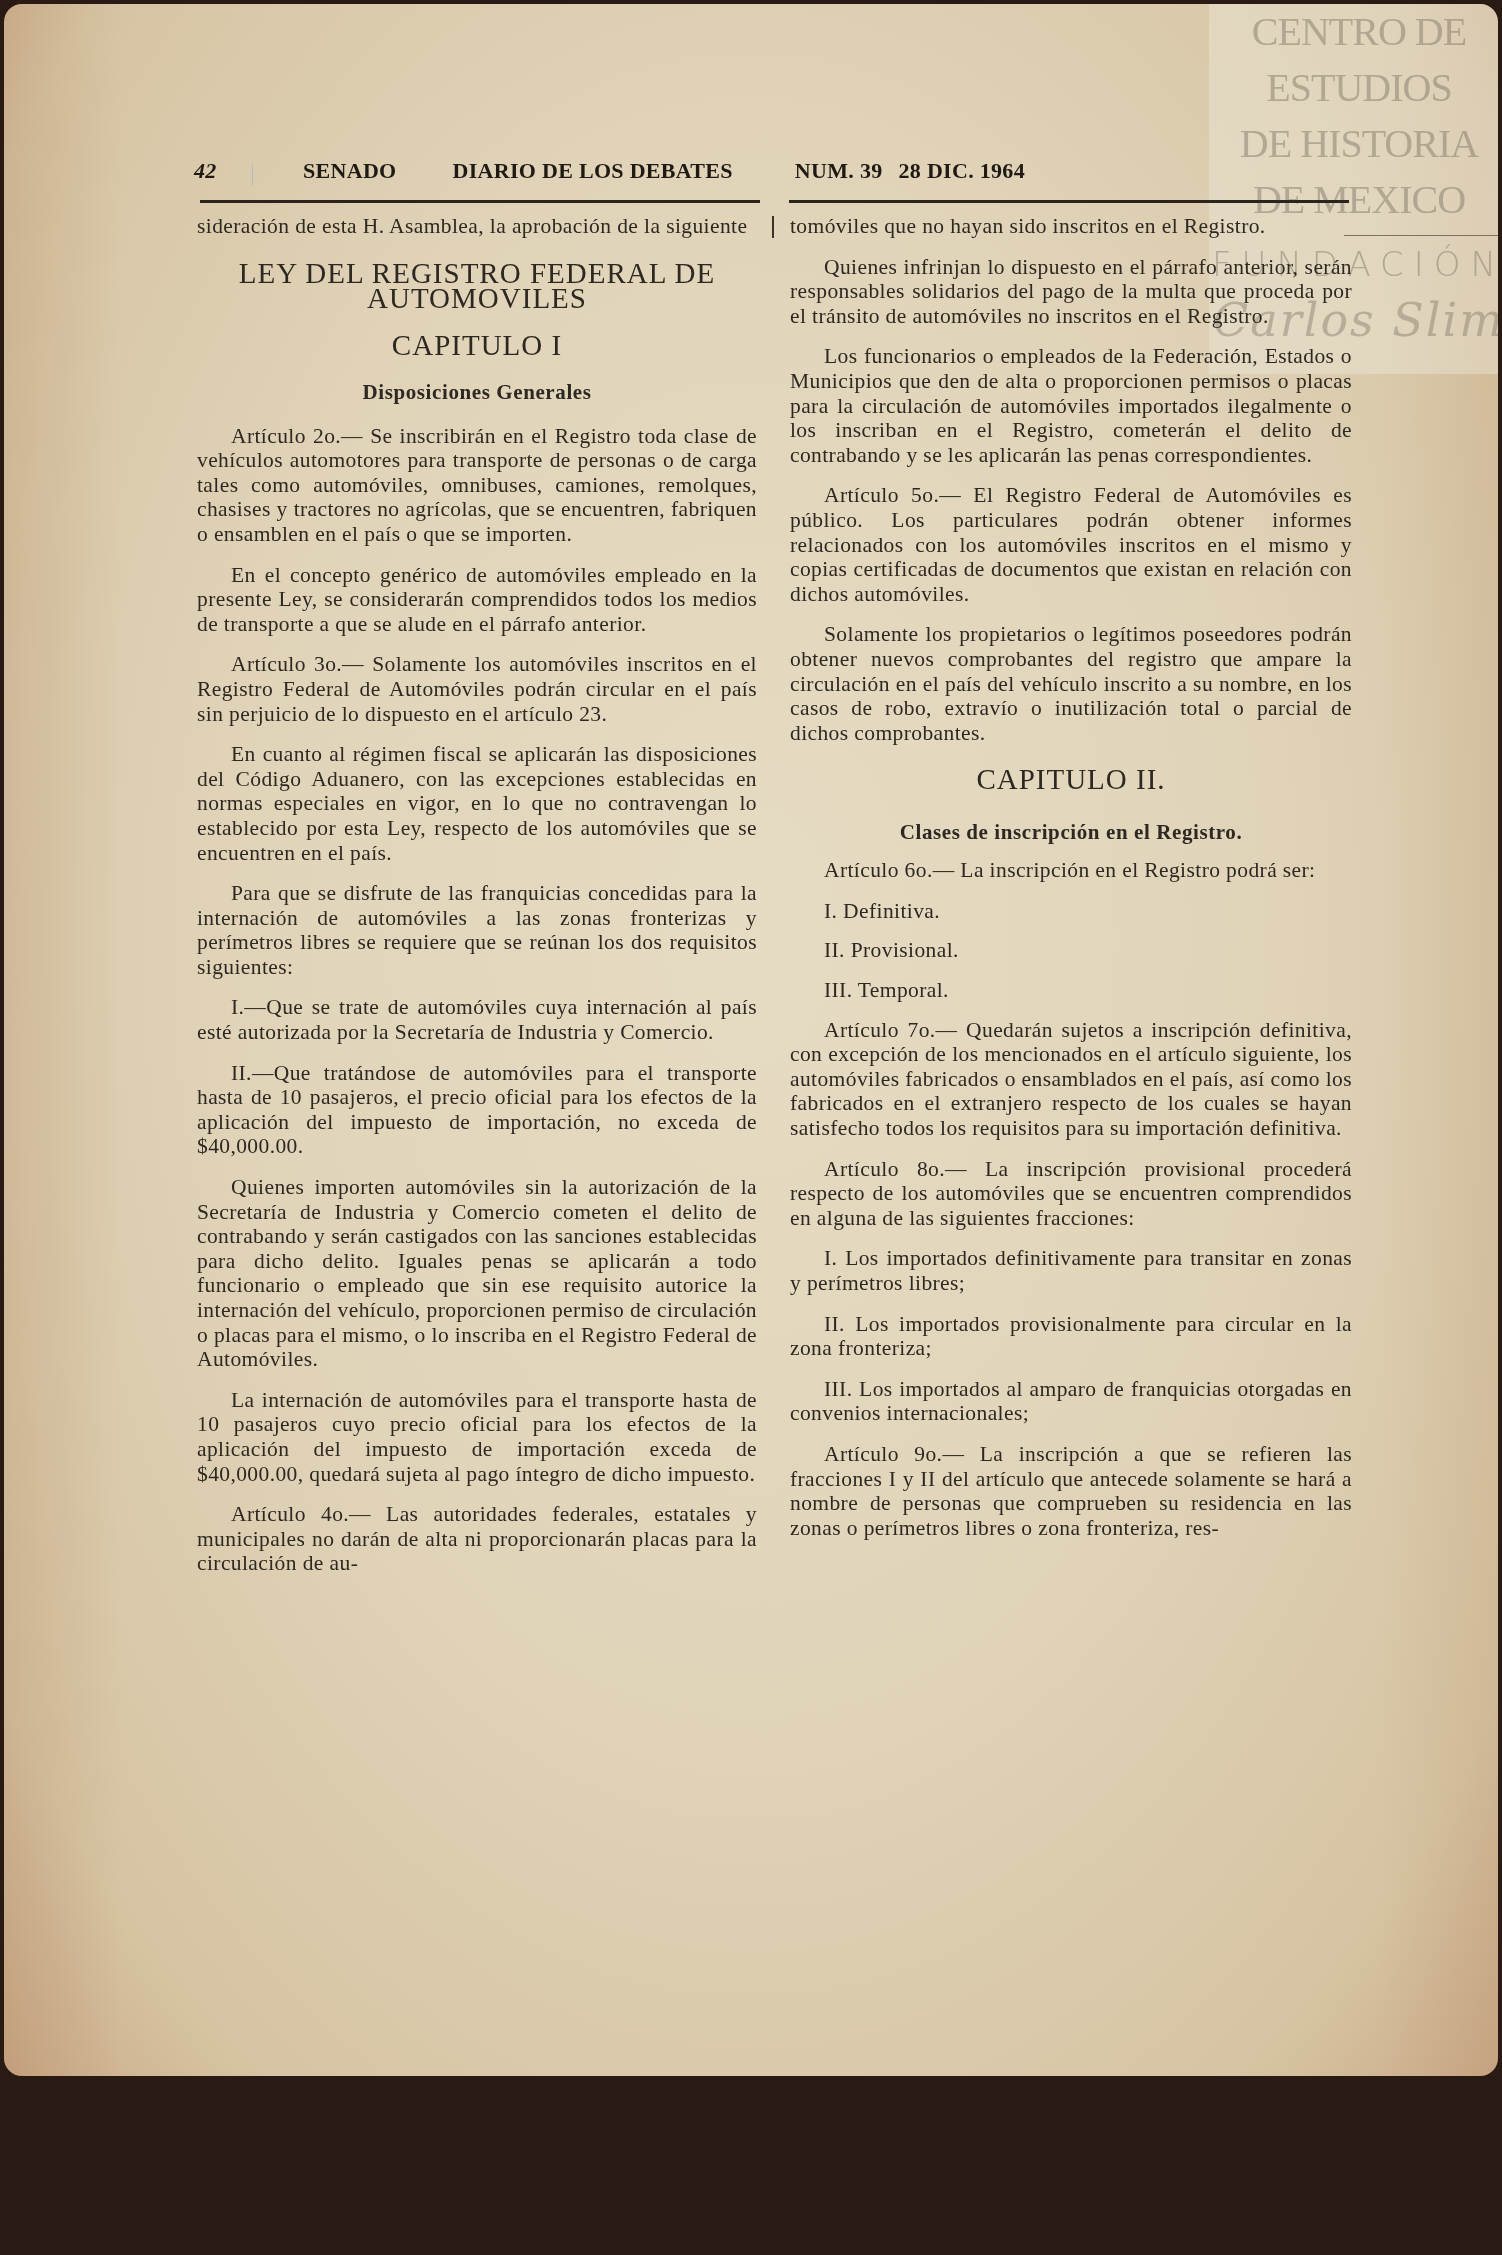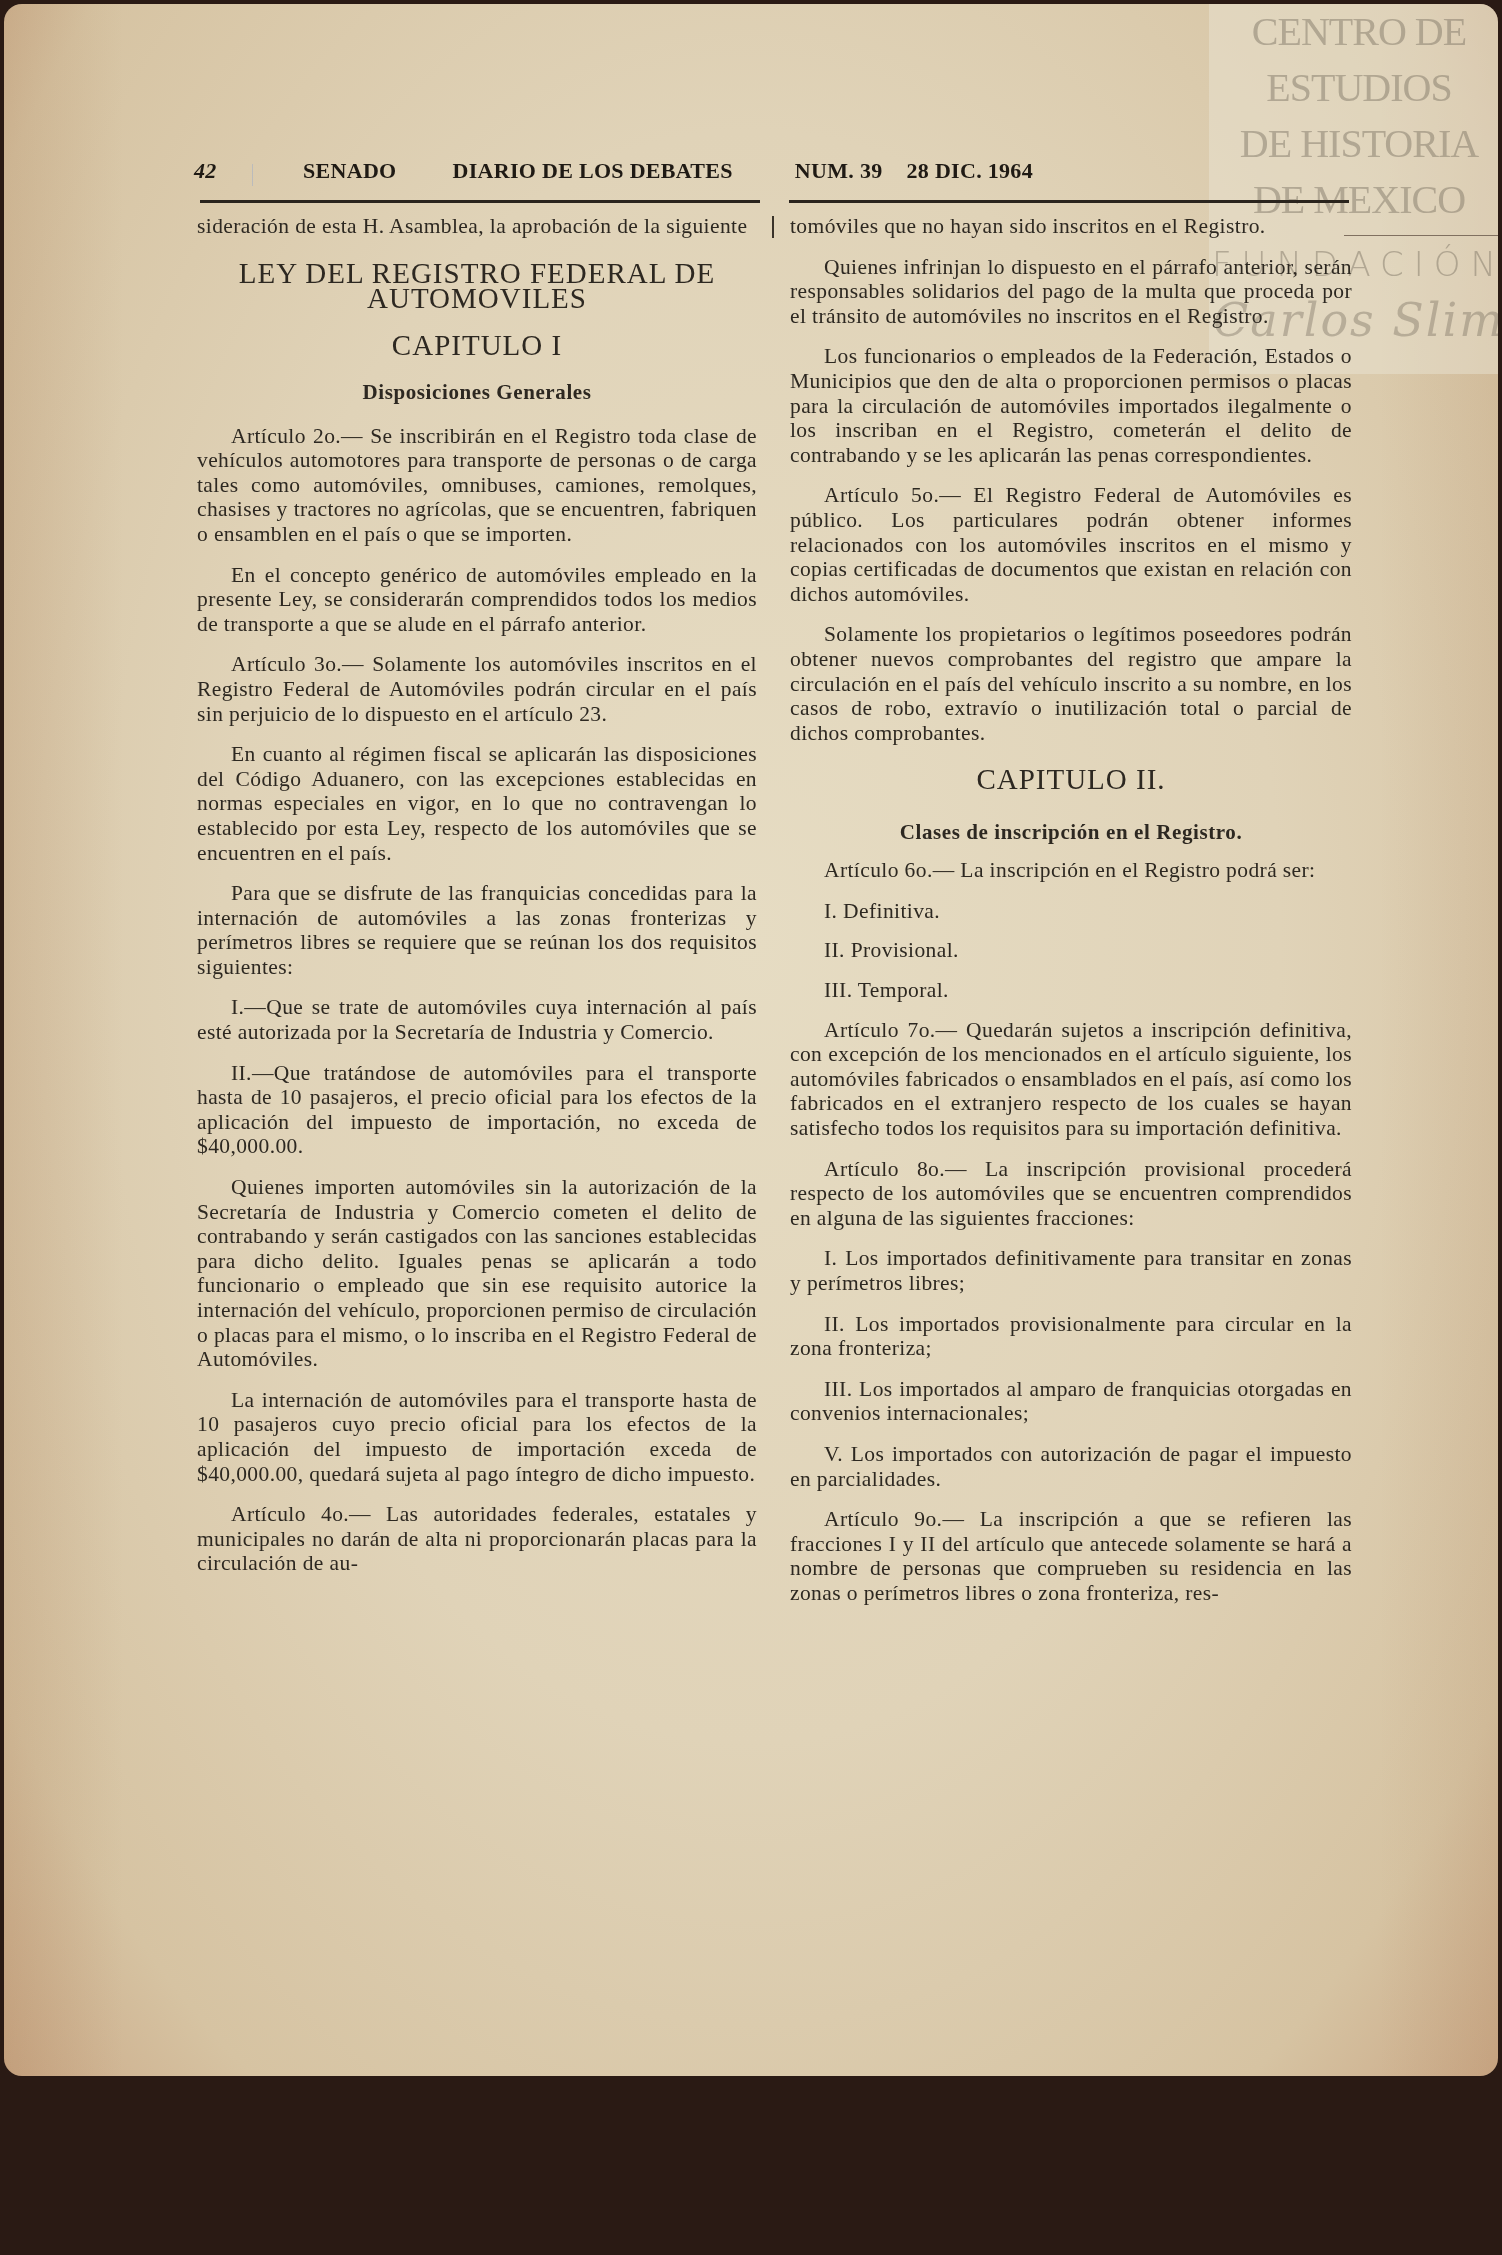--- a/index.html
+++ b/index.html
@@ -40,21 +40,21 @@
   .header {
     position: absolute; left: 190px; top: 154px; width: 1060px; height: 34px;
     display: flex; align-items: baseline;
     font-family: "Liberation Serif", serif; font-weight: bold; font-size: 22px;
     letter-spacing: 0.3px; color: #1f1a14;
   }
   .header .h-page { width: 40px; font-style: italic; }
   .header .h-sep { width: 1px; height: 22px; background: #bbb; margin: 0 50px 0 18px; align-self: center; }
   .header .h-senado { margin-right: 56px; }
   .header .h-title { margin-right: 62px; }
-  .header .h-num { margin-right: 24px; font-family: Liberation Serif, serif; }
+  .header .h-num { margin-right: 16px; font-family: Liberation Serif, serif; }
   .rule {
     position: absolute; top: 196px; height: 3px; background: #2a241d;
   }
   .rule.left { left: 196px; width: 560px; }
   .rule.right { left: 785px; width: 560px; }
   .col-rule {
     position: absolute; left: 768px; top: 212px; width: 2px; height: 22px; background: #3a332a;
   }
   .edge-line {
     position: absolute; left: 1340px; top: 231px; width: 160px; height: 1px; background: #807060;
@@ -136,17 +136,16 @@
     <h3 style="margin-bottom:14px;">Clases de inscripción en el Registro.</h3>
     <p>Artículo 6o.— La inscripción en el Registro podrá ser:</p>
     <p class="item">I.  Definitiva.</p>
     <p class="item">II.  Provisional.</p>
     <p class="item">III.  Temporal.</p>
     <p>Artículo 7o.— Quedarán sujetos a inscripción definitiva, con excepción de los mencionados en el artículo siguiente, los automóviles fabricados o ensamblados en el país, así como los fabricados en el extranjero respecto de los cuales se hayan satisfecho todos los requisitos para su importación definitiva.</p>
     <p>Artículo 8o.— La inscripción provisional procederá respecto de los automóviles que se encuentren comprendidos en alguna de las siguientes fracciones:</p>
     <p>I.  Los importados definitivamente para transitar en zonas y perímetros libres;</p>
     <p>II.  Los importados provisionalmente para circular en la zona fronteriza;</p>
     <p>III.  Los importados al amparo de franquicias otorgadas en convenios internacionales;</p>
-    <p>V.  Los importados con autorización de pagar el impuesto en parcialidades.</p>
     <p>Artículo 9o.— La inscripción a que se refieren las fracciones I y II del artículo que antecede solamente se hará a nombre de personas que comprueben su residencia en las zonas o perímetros libres o zona fronteriza, res-</p>
   </div>
 
 </div>
 
 </body></html>

